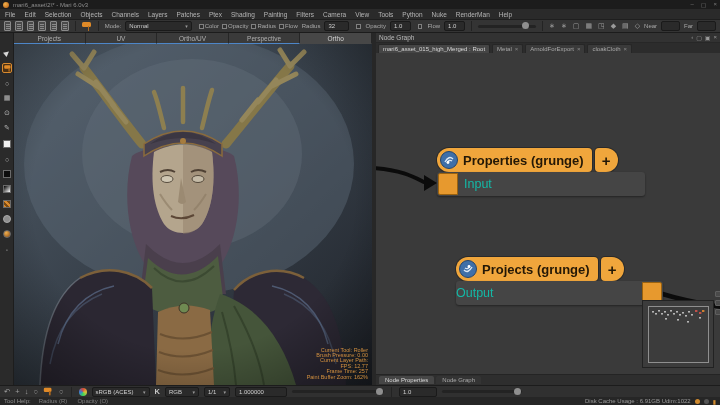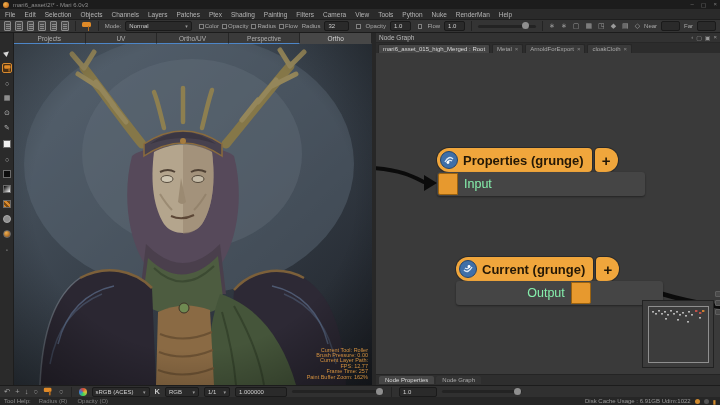--- a/index.html
+++ b/index.html
@@ -79,21 +79,21 @@
   .node-header{position:absolute;height:24px;display:flex;align-items:stretch}
   .nh-main{background:#f0a63c;border-radius:12px 4px 4px 12px;display:flex;align-items:center;gap:5px;
            padding:0 8px 0 3px;box-shadow:0 0 0 1px #2a2a2a}
   .nh-title{font-size:13px;font-weight:bold;color:#241806;white-space:nowrap}
   .node-icon{width:18px;height:18px;border-radius:50%;background:#3f6fa8;border:1px solid #24456e;
              display:flex;align-items:center;justify-content:center;flex:0 0 auto}
   .nh-add{width:23px;margin-left:3px;background:#f0a63c;border-radius:4px 12px 12px 4px;
           display:flex;align-items:center;justify-content:center;font-size:15px;font-weight:bold;color:#241806;
           box-shadow:0 0 0 1px #2a2a2a}
   .node-body{position:absolute;height:24px;background:#454545;border-radius:3px;box-shadow:0 1px 2px rgba(0,0,0,.4);
-             display:flex;align-items:center;font-size:12.5px;color:#86efac}
+             display:flex;align-items:center;font-size:12.5px;color:#14b8a6}
   .port{width:20px;height:22px;background:#e7992e;border:1px solid #9a6210;flex:0 0 auto}
   .port.in{margin:1px 6px 1px 1px;border-radius:2px 0 0 2px}
   .port.out{margin:1px 1px 1px 6px;border-radius:0 2px 2px 0}
 
   .minimap{position:absolute;background:#3c3c3c;border:1px solid #222}
   .mini-view{position:absolute;border:1px solid #8f8f8f}
   .mini-btn{position:absolute;width:7px;height:6px;background:#4a4a4a;border:1px solid #5f5f5f;border-radius:1px}
 
   .panel-bottom{position:absolute;left:0;bottom:0;right:0;height:11px;background:#2e2e2e;border-top:1px solid #242424;
                 display:flex;gap:2px;align-items:center;padding:0 3px;font-size:6px}
@@ -380,25 +380,25 @@
       </div>
 
       <div class="node-header" style="left:80px;top:204px">
         <span class="nh-main">
           <span class="node-icon">
             <svg width="12" height="12" viewBox="0 0 12 12">
                 <path d="M10,4 Q6,11 2,7 M8,3 Q6,7 3,5" stroke="#dce8f5" stroke-width="1.4" fill="none"></path>
                 <circle cx="7" cy="3.5" r="1.4" fill="#fff"></circle>
               </svg>
           </span>
-          <span class="nh-title">Current (grunge)</span>
+          <span class="nh-title">Projects (grunge)</span>
         </span>
         <span class="nh-add">+</span>
       </div>
-      <div class="node-body" style="left:80px;top:228px;width:207px;justify-content:center">
+      <div class="node-body" style="left:80px;top:228px;width:207px;justify-content:space-between">
         <span>Output</span>
         <span class="port out"></span>
       </div>
 
       <div class="minimap" style="left:266px;top:247px;width:72px;height:68px">
         <div class="mini-view" style="left:5px;top:5px;width:61px;height:57px"></div>
         <svg width="72" height="68" style="position:absolute;left:0;top:0">
           <g fill="#b5b5b5">
             <rect x="9" y="10" width="2" height="1.6"></rect>
               <rect x="12" y="12" width="2" height="1.6"></rect>

